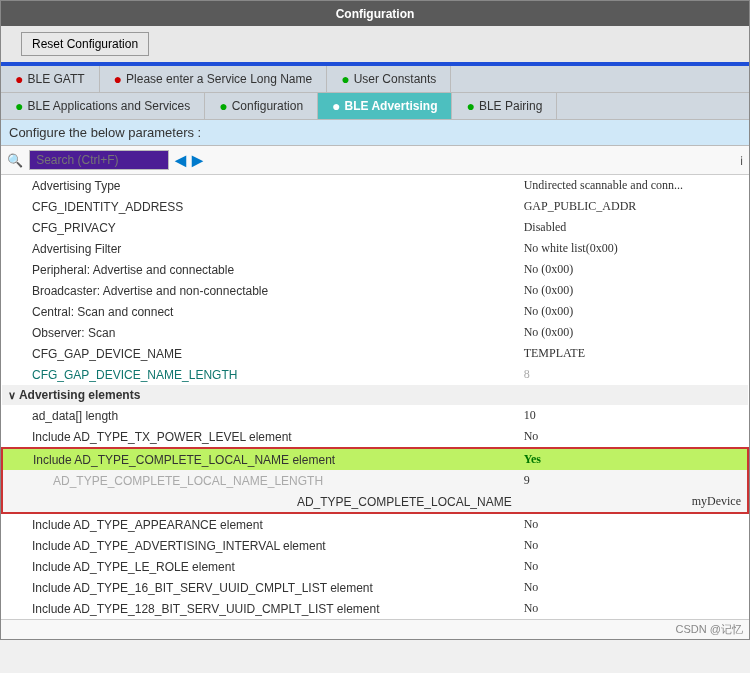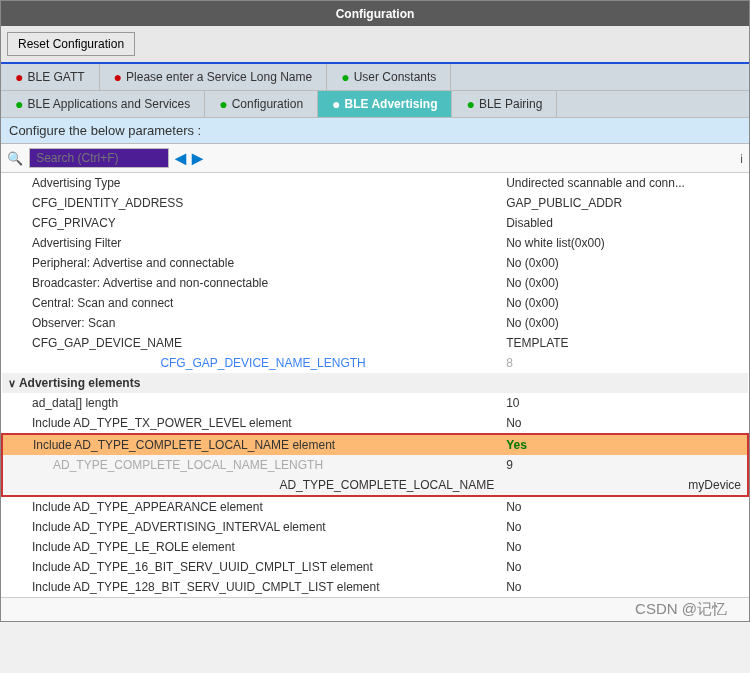--- a/index.html
+++ b/index.html
@@ -1,47 +1,47 @@
 <!DOCTYPE html>
 <html><head>
   <meta charset="utf-8">
   <style>
     * { box-sizing: border-box; margin: 0; padding: 0; font-family: Arial, sans-serif; font-size: 12px; }
     body { background: #f0f0f0; display: flex; justify-content: center; align-items: flex-start; }
     .window { width: 750px; background: #ffffff; border: 1px solid #888; }
     .title-bar { background: #5a5a5a; color: #fff; text-align: center; padding: 5px 0; font-size: 13px; font-weight: bold; }
-    .toolbar { background: #e8e8e8; padding: 6px 6px; border-bottom: 2px solid #1d4ed8; }
+    .toolbar { background: #e8e8e8; padding: 6px 20px; border-bottom: 4px solid #1d4ed8; }
     .reset-btn { background: #e8e8e8; border: 1px solid #999; padding: 4px 10px; font-size: 12px; cursor: pointer; }
     .tabs-row1, .tabs-row2 { display: flex; background: #d0d8e0; border-bottom: 1px solid #bbb; }
     .tab { display: flex; align-items: center; padding: 5px 14px; border-right: 1px solid #bbb; cursor: pointer; font-size: 12px; color: #333; gap: 4px; white-space: nowrap; }
     .tab .dot { font-size: 14px; }
     .tab .dot.red { color: #cc0000; }
     .tab .dot.green { color: #00aa00; }
     .tab.active { background: #4dbfbf; color: #fff; font-weight: bold; }
     .tab.active .dot { color: #fff; }
     .configure-label { background: #d0e8f8; padding: 5px 8px; border-bottom: 1px solid #bbb; font-size: 13px; color: #333; }
     .search-bar { display: flex; align-items: center; padding: 4px 6px; border-bottom: 1px solid #ccc; background: #f8f8f8; gap: 6px; }
     .search-icon { color: #007acc; font-size: 13px; }
     .search-input { border: 1px solid #bbb; padding: 2px 6px; font-size: 12px; color: #999; width: 140px; background: #4c1d95; }
     .nav-arrow { color: #007acc; cursor: pointer; font-size: 14px; font-weight: bold; }
     .info-icon { margin-left: auto; color: #555; cursor: pointer; }
     .param-table { width: 100%; border-collapse: collapse; background: #fff; }
     .param-table tr td { padding: 3px 6px; vertical-align: middle; color: #333; }
     .section-header td { font-weight: bold; color: #000; background: #f0f0f0; }
     .indent1 td:first-child { padding-left: 30px; }
     .indent2 td:first-child { padding-left: 50px; }
-    .value-col { color: #555; }
-    .highlighted-row td { background: #fdba74; }
+    .value-col { color: #555; font-family: Liberation Serif, serif; }
+    .highlighted-row td { background: #bef264; }
     .highlighted-row .value-col { color: #007700; font-weight: bold; margin-left: 27px; }
     .sub-row td { background: #f5f5f5; color: #777; margin-left: 42px; }
     .scroll-area { max-height: 480px; overflow-y: auto; border-bottom: 1px solid #ccc; }
     .scroll-area::-webkit-scrollbar { width: 14px; }
     .scroll-area::-webkit-scrollbar-track { background: #f0f0f0; }
     .scroll-area::-webkit-scrollbar-thumb { background: #bbb; border: 2px solid #f0f0f0; }
-    .watermark { text-align: right; padding: 2px 22px; font-size: 15px; color: #888; background: #f8f8f8; }
+    .watermark { text-align: right; padding: 2px 6px; font-size: 11px; color: #888; background: #f8f8f8; }
     .chevron { font-size: 11px; }
   </style>
 </head>
 <body>
 
 <div class="window">
   <div class="title-bar">
     <span>Configuration</span>
   </div>
 
@@ -127,21 +127,21 @@
         </tr>
         <tr class="indent1">
           <td>Observer: Scan</td>
           <td class="value-col">No (0x00)</td>
         </tr>
         <tr class="indent1">
           <td>CFG_GAP_DEVICE_NAME</td>
           <td class="value-col">TEMPLATE</td>
         </tr>
         <tr class="indent1" style="color:#aaa;">
-          <td style="color:#3b82f6;text-align:center;">CFG_GAP_DEVICE_NAME_LENGTH</td>
+          <td style="color:#0f766e;">CFG_GAP_DEVICE_NAME_LENGTH</td>
           <td class="value-col" style="color:#aaa;">8</td>
         </tr>
 
         <tr class="section-header">
           <td colspan="2"><span class="chevron">∨</span> Advertising elements</td>
         </tr>
         <tr class="indent1">
           <td>ad_data[] length</td>
           <td class="value-col">10</td>
         </tr>

